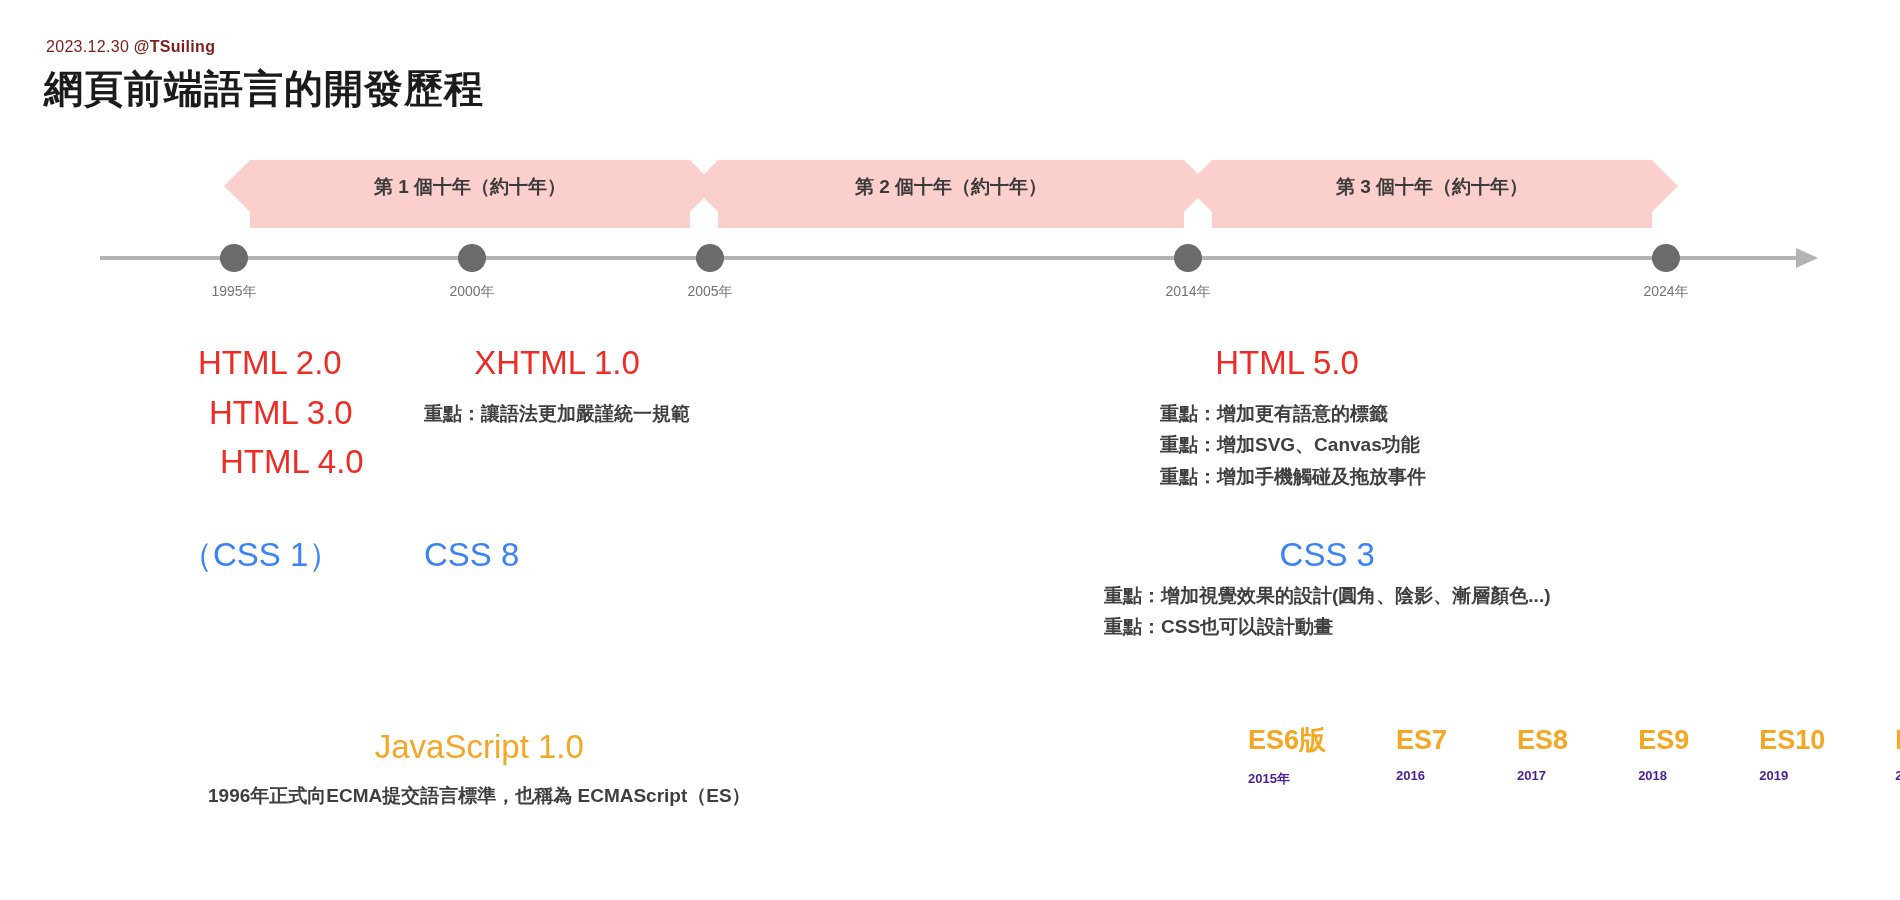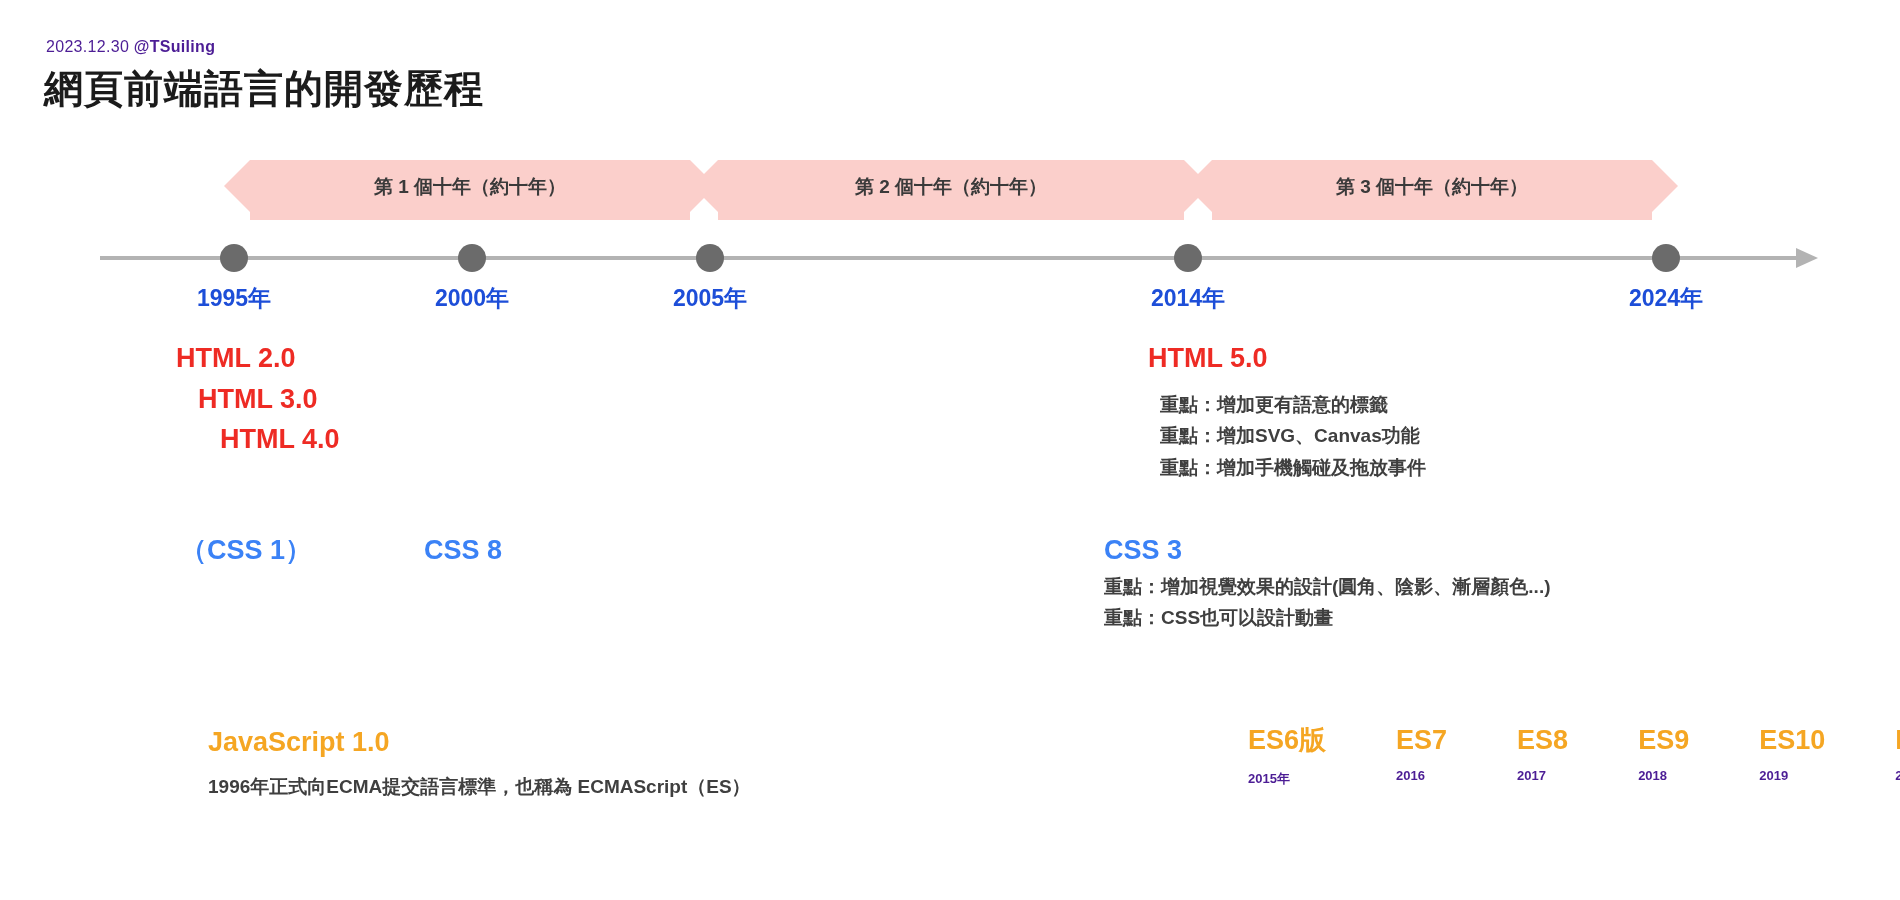--- a/index.html
+++ b/index.html
@@ -17,41 +17,41 @@
     height: 900px;
     overflow: hidden;
   }
 
   
   .byline {
     position: absolute;
     left: 46px;
     top: 38px;
     font-size: 16px;
-    color: #4c1d95;
+    color: #7f1d1d;
     letter-spacing: 0.3px;
     white-space: nowrap;
   }
   .byline .handle { font-weight: bold; }
   .title {
     position: absolute;
     left: 44px;
     top: 62px;
     font-size: 39px;
     font-weight: bold;
     color: #1b1b1b;
     letter-spacing: 1px;
     white-space: nowrap;
     text-align: right;
   }
 
   
   .decade {
     position: absolute;
-    height: 60px;
+    height: 68px;
     top: 160px;
   }
   .decade .band {
     position: absolute;
     left: 0; top: 0; right: 0; bottom: 0;
     background: #fbcfcb;
   }
   .decade .label {
     position: absolute;
     left: 0; right: 0;
@@ -95,34 +95,35 @@
     top: 244px;
     width: 28px;
     height: 28px;
     border-radius: 50%;
     background: #6b6b6b;
     margin-left: -14px;
   }
   .year {
     position: absolute;
     top: 283px;
-    font-size: 23px;
-    font-weight: bold;
-    color: #1d4ed8;
+    font-size: 14px;
+    font-weight: normal;
+    color: #737373;
     white-space: nowrap;
     transform: translateX(-50%);
   }
 
   
   .block { position: absolute; }
   .heading {
-    font-size: 27px;
-    font-weight: bold;
+    font-size: 33px;
+    font-weight: normal;
     white-space: nowrap;
     line-height: 1.5;
+    text-align: center;
   }
   .heading.html { color: #ee2b24; }
   .heading.css  { color: #3b82f6; }
   .heading.js   { color: #f5a623; }
   .note {
     font-size: 19px;
     font-weight: bold;
     color: #3f3f3f;
     white-space: nowrap;
     line-height: 1.68;
@@ -200,20 +201,24 @@
   <div class="year" style="left:710px;">2005年</div>
   <div class="year" style="left:1188px;">2014年</div>
   <div class="year" style="left:1666px;">2024年</div>
 
   <div class="block html-stack" style="left:176px; top:338px;">
     <div class="heading html">HTML 2.0</div>
     <div class="heading html">HTML 3.0</div>
     <div class="heading html">HTML 4.0</div>
   </div>
 
+  <div class="block" style="left:424px; top:338px;">
+    <div class="heading html">XHTML 1.0</div>
+    <div class="note" style="margin-top:10px;">重點：讓語法更加嚴謹統一規範</div>
+  </div>
 
   <div class="block" style="left:1148px; top:338px;">
     <div class="heading html">HTML 5.0</div>
     <div class="note" style="margin-top:10px; padding-left:12px;">重點：增加更有語意的標籤</div>
     <div class="note" style="padding-left:12px;">重點：增加SVG、Canvas功能</div>
     <div class="note" style="padding-left:12px;">重點：增加手機觸碰及拖放事件</div>
   </div>
 
   <div class="block" style="left:180px; top:530px;">
     <div class="heading css">（CSS 1）</div>

